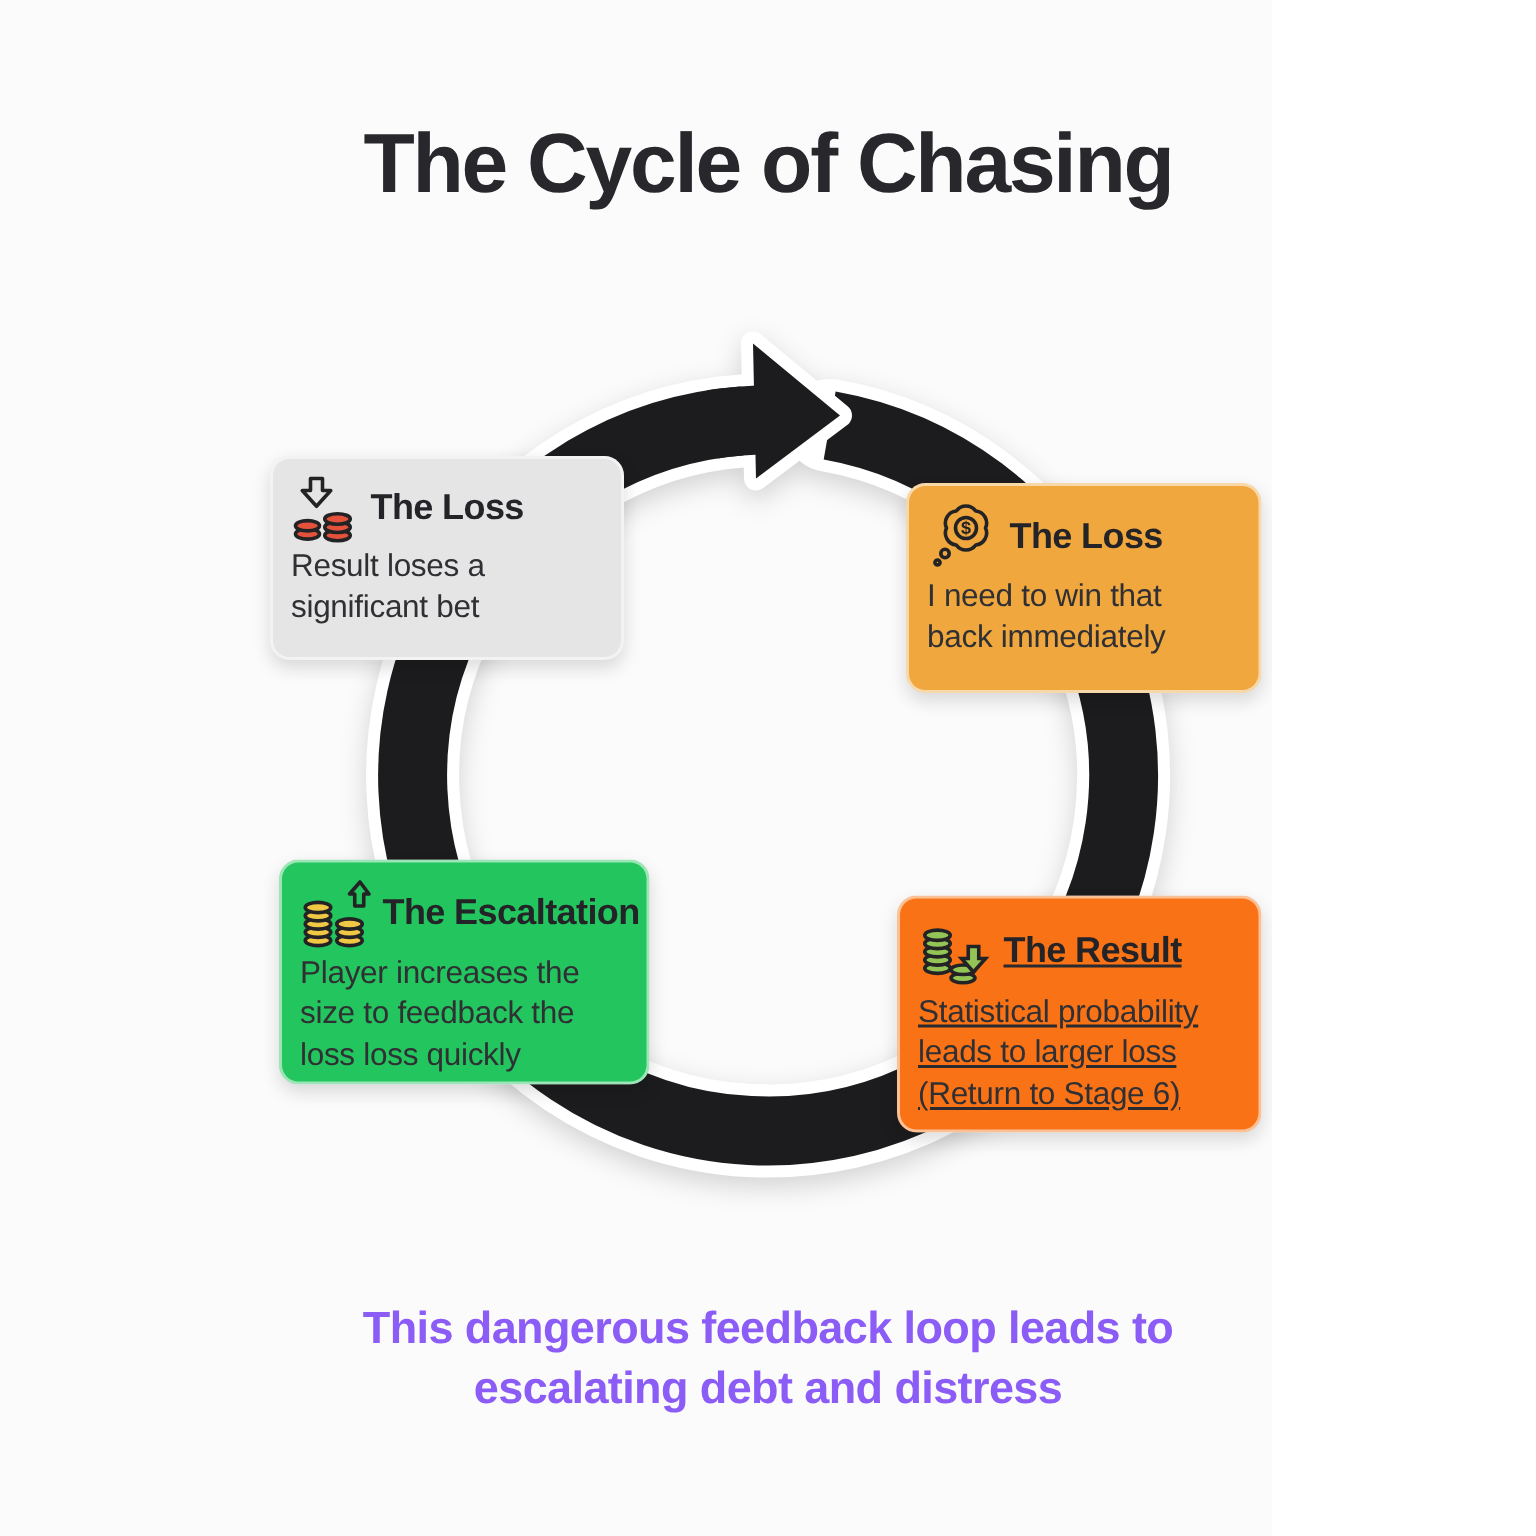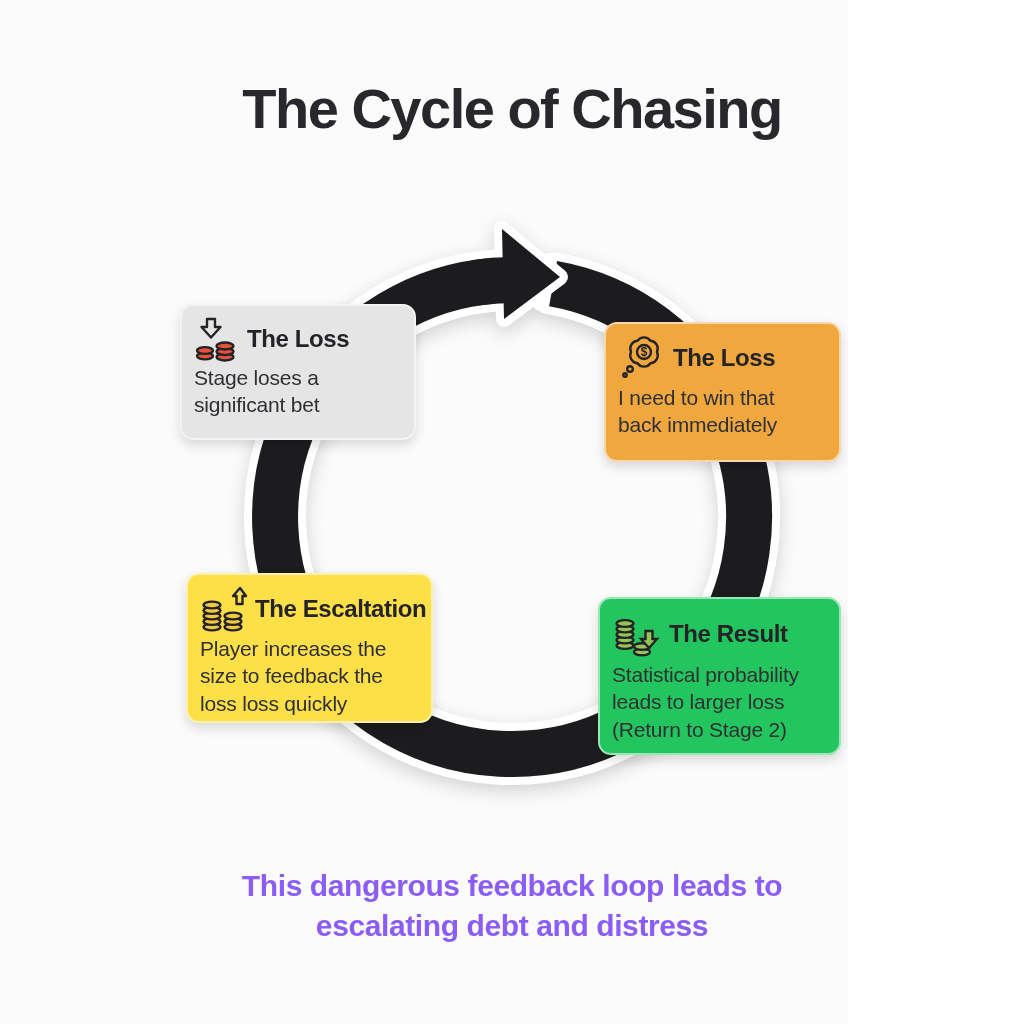--- a/index.html
+++ b/index.html
@@ -81,74 +81,74 @@
       <svg class="stage-icon" width="46" height="46" viewBox="0 0 46 46">
         <path class="st" d="M13 3 L21 3 L21 11 L26.5 11 L17 21.5 L7.5 11 L13 11 Z"></path>
         <ellipse class="coin" cx="11" cy="40" rx="8" ry="3.4"></ellipse>
         <ellipse class="coin" cx="11" cy="34.5" rx="8" ry="3.4"></ellipse>
         <ellipse class="coin" cx="31" cy="41" rx="8.5" ry="3.5"></ellipse>
         <ellipse class="coin" cx="31" cy="35.5" rx="8.5" ry="3.5"></ellipse>
         <ellipse class="coin" cx="31" cy="30" rx="8.5" ry="3.5"></ellipse>
       </svg>
       <span class="stage-title">The Loss</span>
     </div>
-    <div class="stage-body">Stage loses a
+    <div class="stage-body">Result loses a
 significant bet</div>
   </div>
 
   <div class="stage-box box-urge" style="background: rgb(239, 167, 62); --coin-fill: #EFA73E;">
     <div class="stage-header">
       <svg class="stage-icon" width="48" height="48" viewBox="0 0 48 48">
         <path class="st" style="fill:var(--coin-fill,#fff)" d="M39 18 A8 8 0 0 1 32.5 29.3 A8 8 0 0 1 19.5 29.3 A8 8 0 0 1 13 18 A8 8 0 0 1 19.5 6.7 A8 8 0 0 1 32.5 6.7 A8 8 0 0 1 39 18 Z"></path>
         <circle class="st" cx="26" cy="18" r="7"></circle>
         <text class="icon-text" x="26" y="22.3" font-size="12" text-anchor="middle">$</text>
         <circle class="st" cx="12" cy="35" r="2.8"></circle>
         <circle class="st" cx="7" cy="41" r="1.7"></circle>
       </svg>
       <span class="stage-title">The Loss</span>
     </div>
     <div class="stage-body">I need to win that
 back immediately</div>
   </div>
 
-  <div class="stage-box box-escalation" style="background: #fde047; --coin-fill: #F1C844;">
+  <div class="stage-box box-escalation" style="background: #22c55e; --coin-fill: #F1C844;">
     <div class="stage-header">
       <svg class="stage-icon" width="48" height="48" viewBox="0 0 48 48">
         <ellipse class="coin" cx="12" cy="42" rx="8.5" ry="3.4"></ellipse>
         <ellipse class="coin" cx="12" cy="36.5" rx="8.5" ry="3.4"></ellipse>
         <ellipse class="coin" cx="12" cy="31" rx="8.5" ry="3.4"></ellipse>
         <ellipse class="coin" cx="12" cy="25.5" rx="8.5" ry="3.4"></ellipse>
         <ellipse class="coin" cx="12" cy="20" rx="8.5" ry="3.4"></ellipse>
         <path class="st" d="M40 3 L46 11 L42.5 11 L42.5 19 L36.5 19 L36.5 11 L33 11 Z"></path>
         <ellipse class="coin" cx="33" cy="42" rx="8.5" ry="3.4"></ellipse>
         <ellipse class="coin" cx="33" cy="36.5" rx="8.5" ry="3.4"></ellipse>
         <ellipse class="coin" cx="33" cy="31" rx="8.5" ry="3.4"></ellipse>
       </svg>
       <span class="stage-title">The Escaltation</span>
     </div>
     <div class="stage-body">Player increases the
 size to feedback the
 loss loss quickly</div>
   </div>
 
-  <div class="stage-box box-result" style="background: #22c55e; --coin-fill: #94C455;">
+  <div class="stage-box box-result" style="background: #f97316; text-decoration: underline; --coin-fill: #94C455;">
     <div class="stage-header">
       <svg class="stage-icon" width="50" height="50" viewBox="0 0 50 50">
         <ellipse class="coin" cx="13" cy="36.5" rx="8.5" ry="3.4"></ellipse>
         <ellipse class="coin" cx="13" cy="31" rx="8.5" ry="3.4"></ellipse>
         <ellipse class="coin" cx="13" cy="25.5" rx="8.5" ry="3.4"></ellipse>
         <ellipse class="coin" cx="13" cy="20" rx="8.5" ry="3.4"></ellipse>
         <ellipse class="coin" cx="13" cy="14.5" rx="8.5" ry="3.4"></ellipse>
         <ellipse class="coin" cx="30" cy="43" rx="8" ry="3.2"></ellipse>
         <ellipse class="coin" cx="30" cy="37.5" rx="8" ry="3.2"></ellipse>
         <path class="coin" d="M33.5 22 L40.5 22 L40.5 30 L45 30 L37 39 L29 30 L33.5 30 Z"></path>
       </svg>
       <span class="stage-title">The Result</span>
     </div>
     <div class="stage-body">Statistical probability
 leads to larger loss
-(Return to Stage 2)</div>
+(Return to Stage 6)</div>
   </div>
 
   <div class="caption" style="color: #8b5cf6;">This dangerous feedback loop leads to
 escalating debt and distress</div>
 
 </div>
 
 </body></html>

